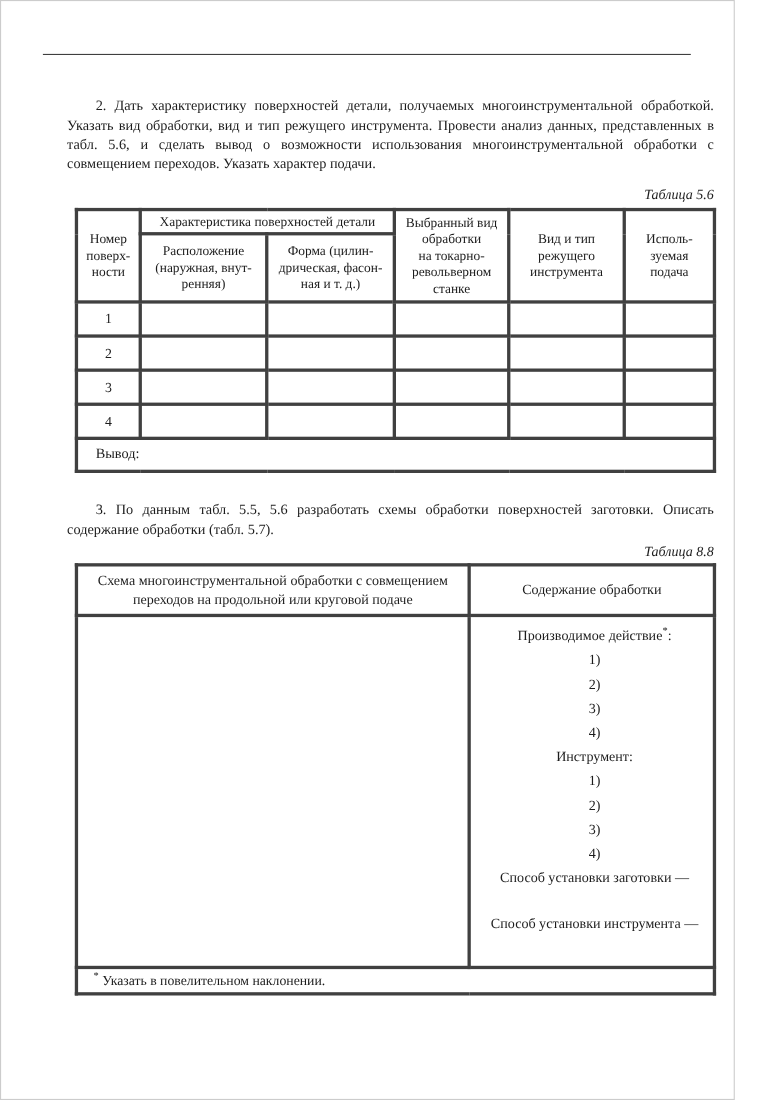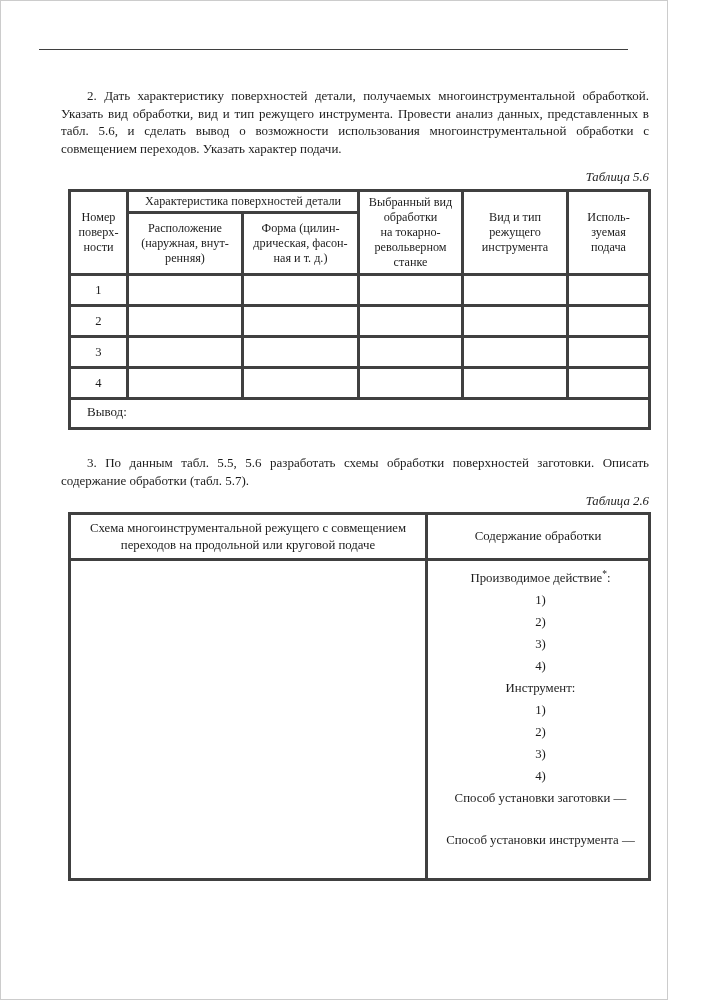--- a/index.html
+++ b/index.html
@@ -195,48 +195,51 @@
         <td class="data-cell"></td>
       </tr>
       <tr>
         <td colspan="6" class="conclusion">Вывод:</td>
       </tr>
     </tbody>
       </table>
 
     <p class="para p3">3. По данным табл. 5.5, 5.6 разработать схемы обработки поверхностей заготовки. Описать содержание обработки (табл. 5.7).</p>
 
-    <div class="caption c57">Таблица 2.6</div>
+    <div class="caption c57">Таблица 8.8</div>
 
     <table class="t57">
       <colgroup>
         <col style="width:357px">
           <col style="width:223px">
       </colgroup>
       <tbody>
           <tr>
-        <th>Схема многоинструментальной режущего с совмещением
+        <th>Схема многоинструментальной обработки с совмещением
 переходов на продольной или круговой подаче</th>
         <th>Содержание обработки</th>
       </tr>
       <tr>
         <td class="scheme-cell"></td>
         <td class="content-cell">
           <div class="line"><span>Производимое действие</span><sup>*</sup><span>:</span></div>
           <div class="line">1)</div>
           <div class="line">2)</div>
           <div class="line">3)</div>
           <div class="line">4)</div>
           <div class="line">Инструмент:</div>
           <div class="line">1)</div>
           <div class="line">2)</div>
           <div class="line">3)</div>
           <div class="line">4)</div>
           <div class="line">Способ установки заготовки —</div>
           <div class="line gap-above">Способ установки инструмента —</div>
         </td>
       </tr>
+      <tr>
+        <td colspan="2" class="footnote-cell"><sup>*</sup> <span>Указать в повелительном наклонении.</span></td>
+      </tr>
     </tbody>
       </table>
 
 
   </div>
 </div>
 
 </body></html>

